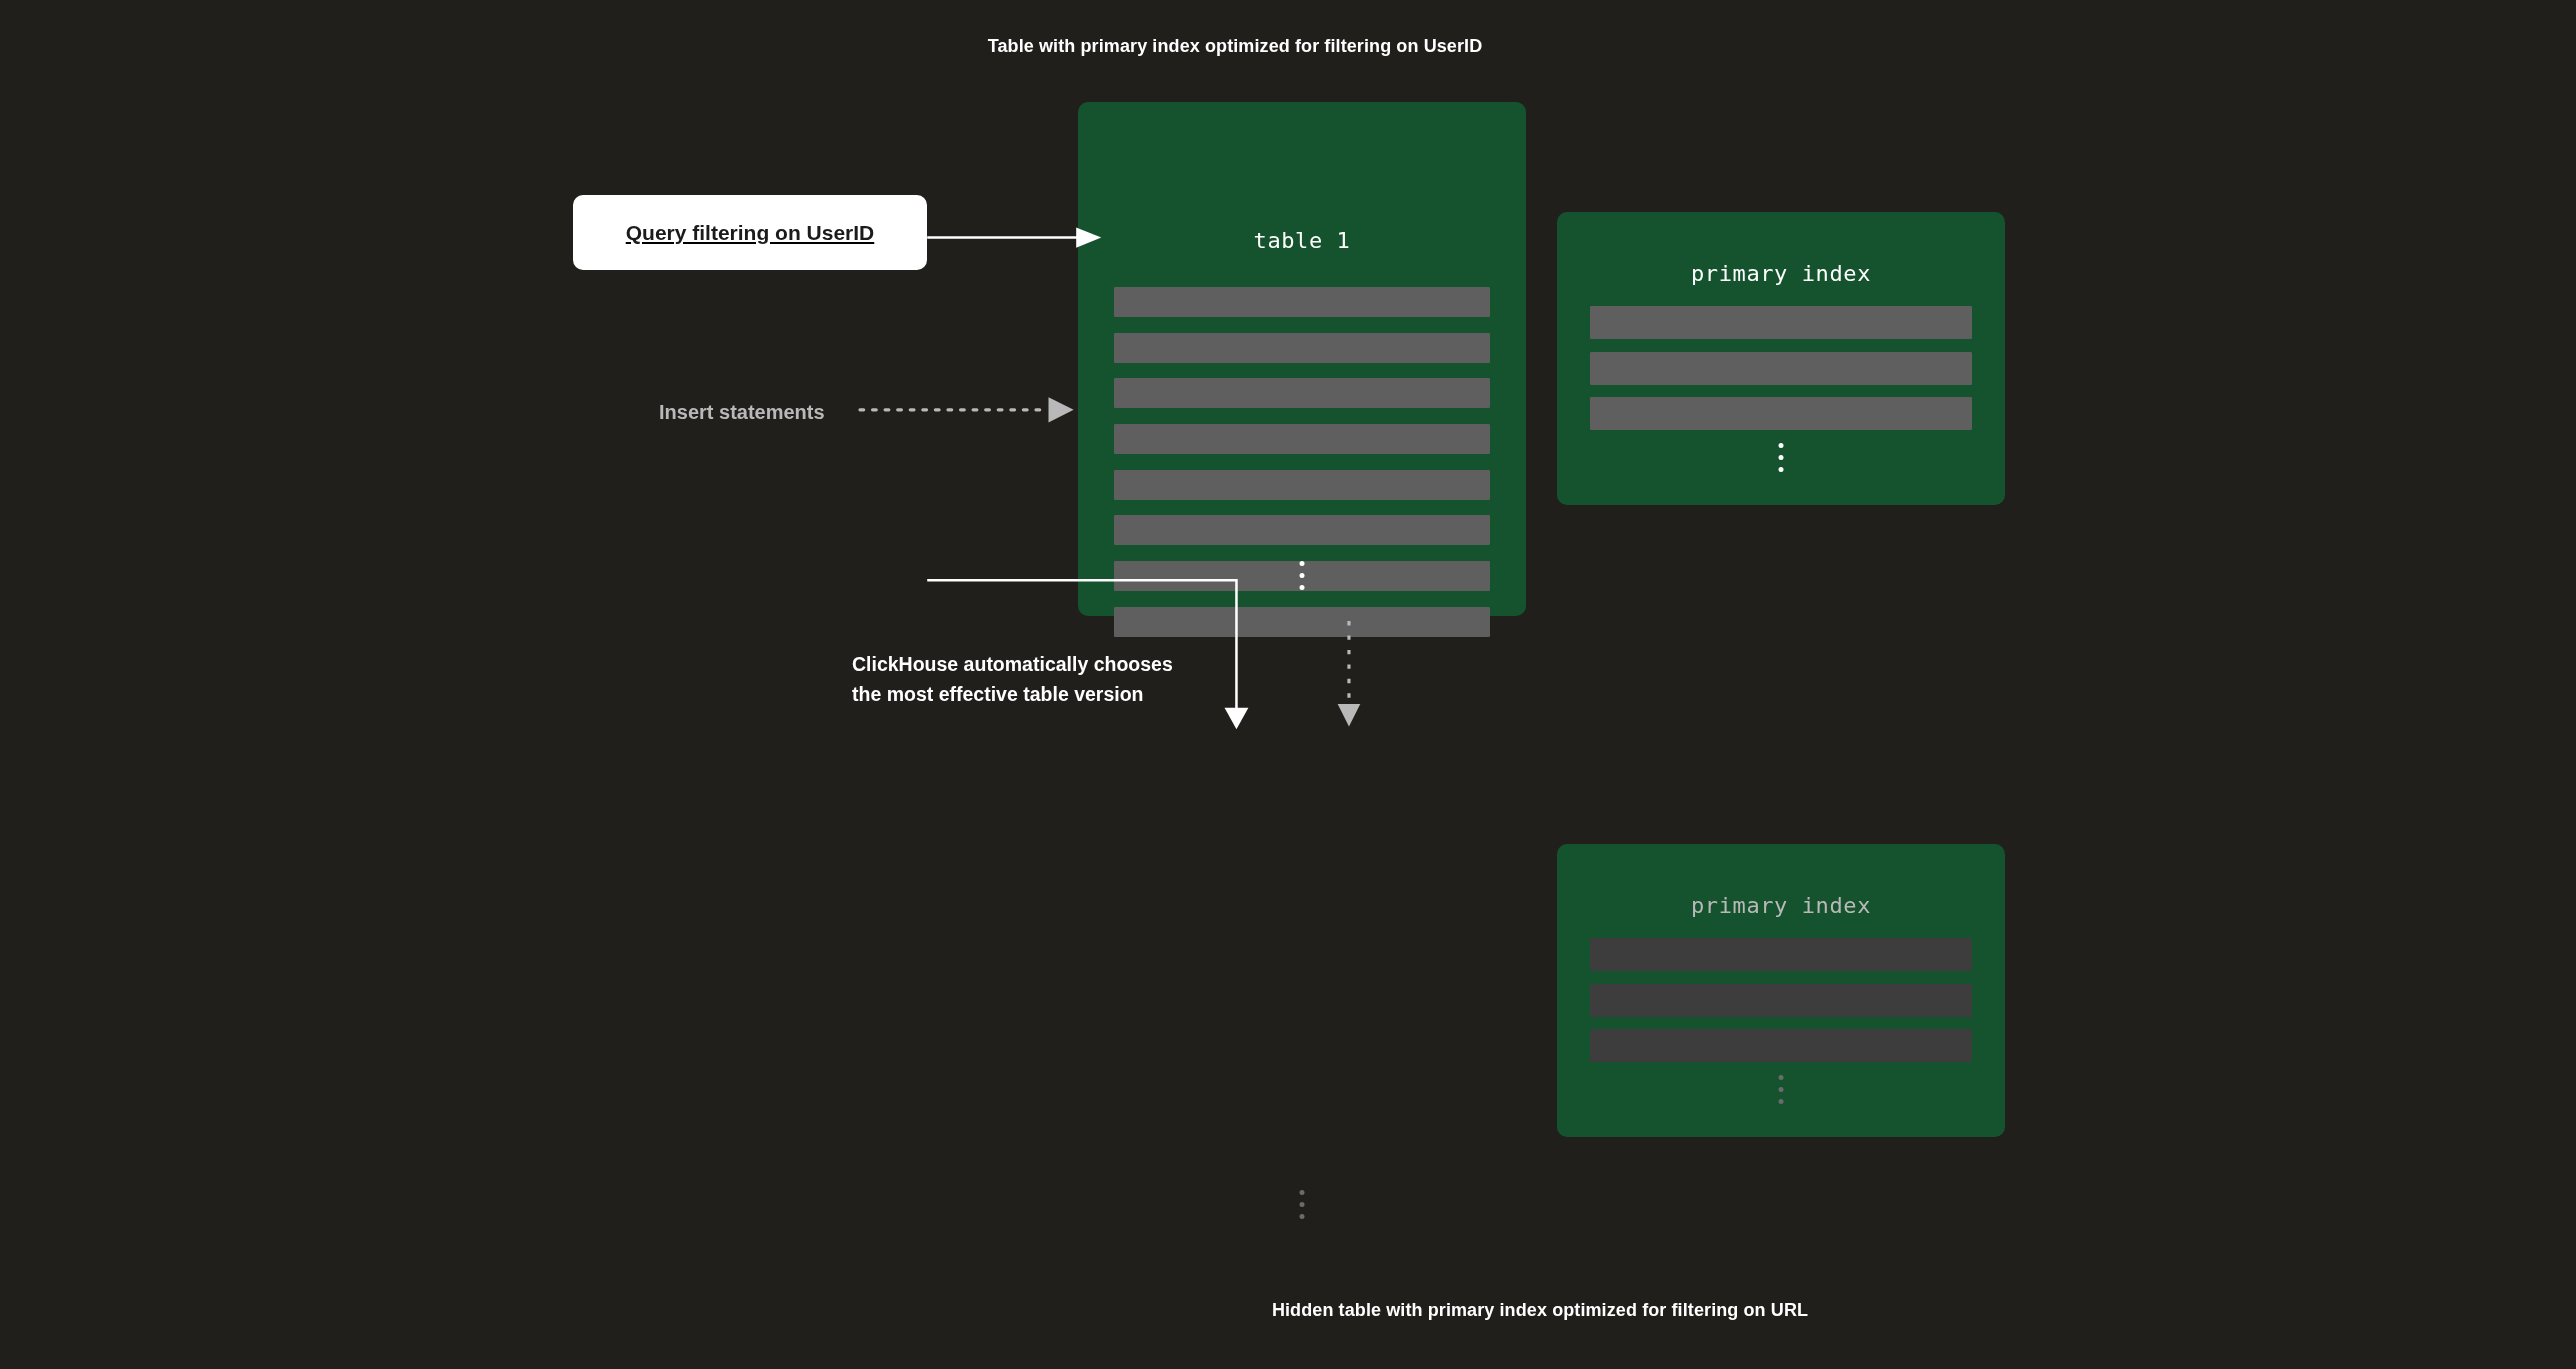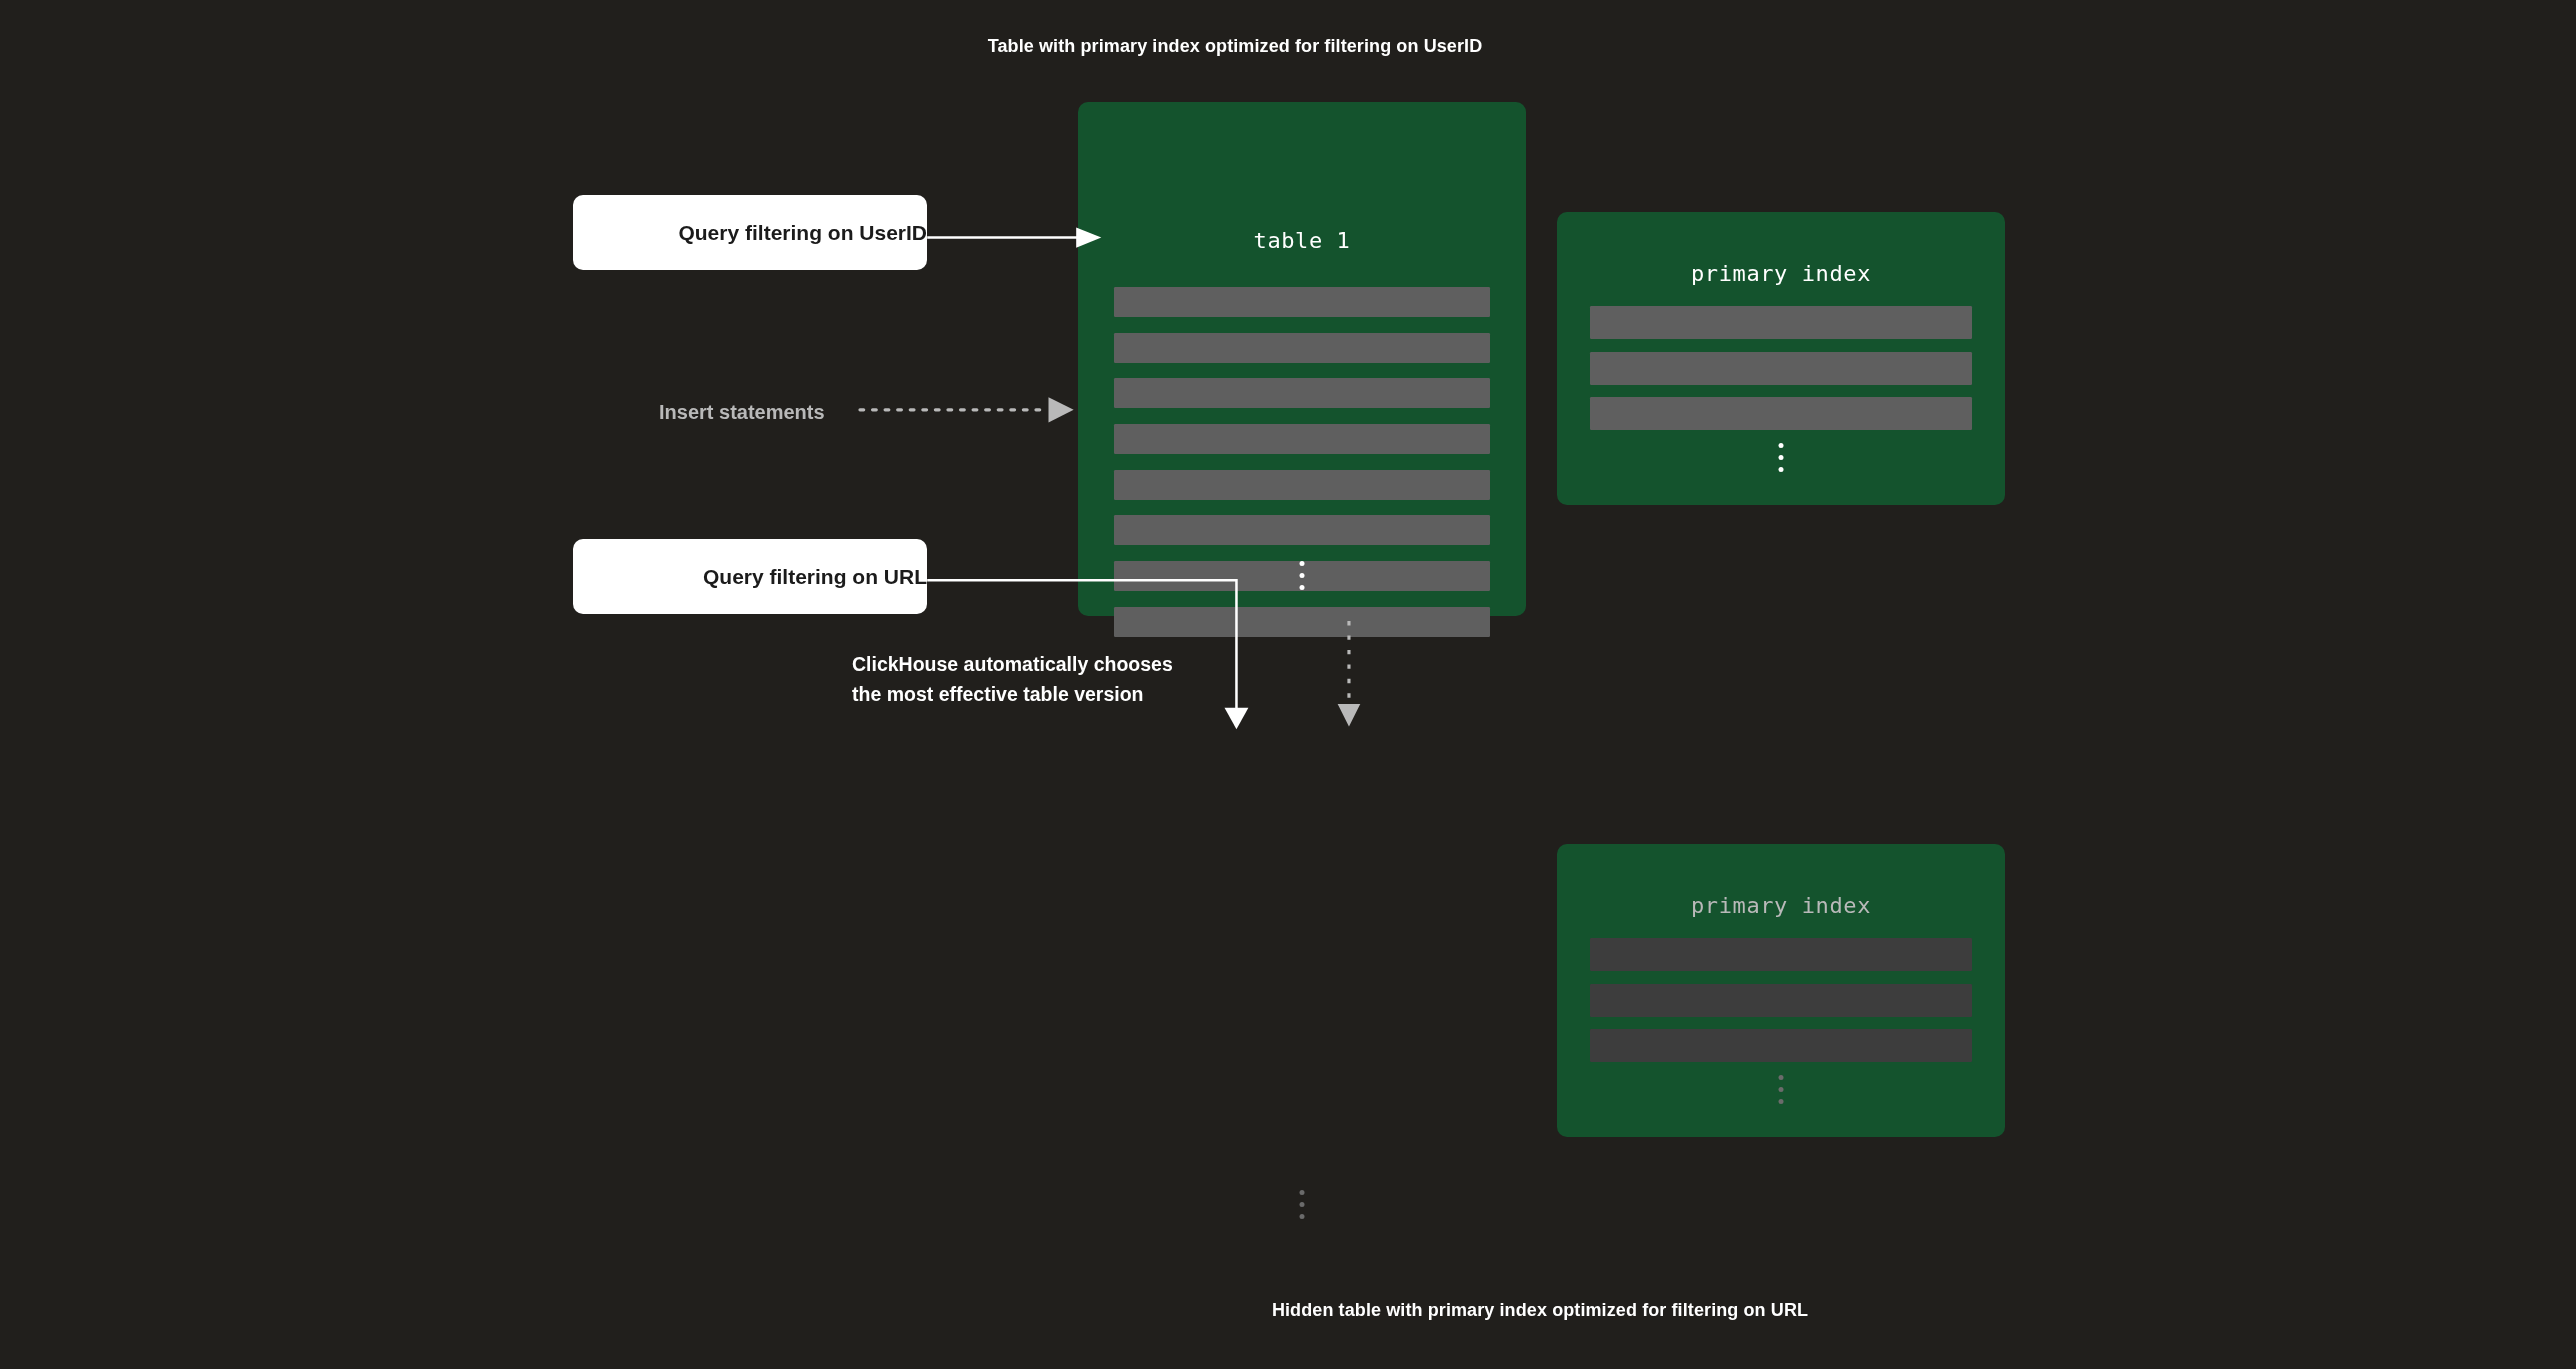--- a/index.html
+++ b/index.html
@@ -103,21 +103,22 @@
   #dots-index-top    { left: 1781px; top: 443px;  transform: translateX(-50%); }
   #dots-index-bottom { left: 1781px; top: 1075px; transform: translateX(-50%); }
 
   
   .query-box {
     position: absolute;
     background: #ffffff;
     border-radius: 10px;
     display: flex;
     align-items: center;
-    justify-content: flex-end;
+    justify-content: center;
+    text-decoration: underline;
   }
   .query-box span {
     color: #1b1b1b;
     font-weight: bold;
     font-size: 21px;
     white-space: nowrap;
   }
   #query-userid { left: 573px; top: 195px; width: 354px; height: 75px; }
   #query-url    { left: 573px; top: 539px; width: 354px; height: 75px; }
 
@@ -204,23 +205,20 @@
   <div class="vdots dim" id="dots-index-bottom">
     <i></i>
       <i></i>
       <i></i>
   </div>
 
   <div class="query-box" id="query-userid">
     <span>Query filtering on UserID</span>
   </div>
 
-  <div class="query-box" id="query-url">
-    <span>Query filtering on URL</span>
-  </div>
 
   <div class="annotation" id="ann-insert">Insert statements</div>
 
   <div class="annotation" id="ann-choose">ClickHouse automatically chooses
 the most effective table version</div>
 
 
   <svg id="connectors" viewBox="0 0 4098 2178">
 
     <g>

